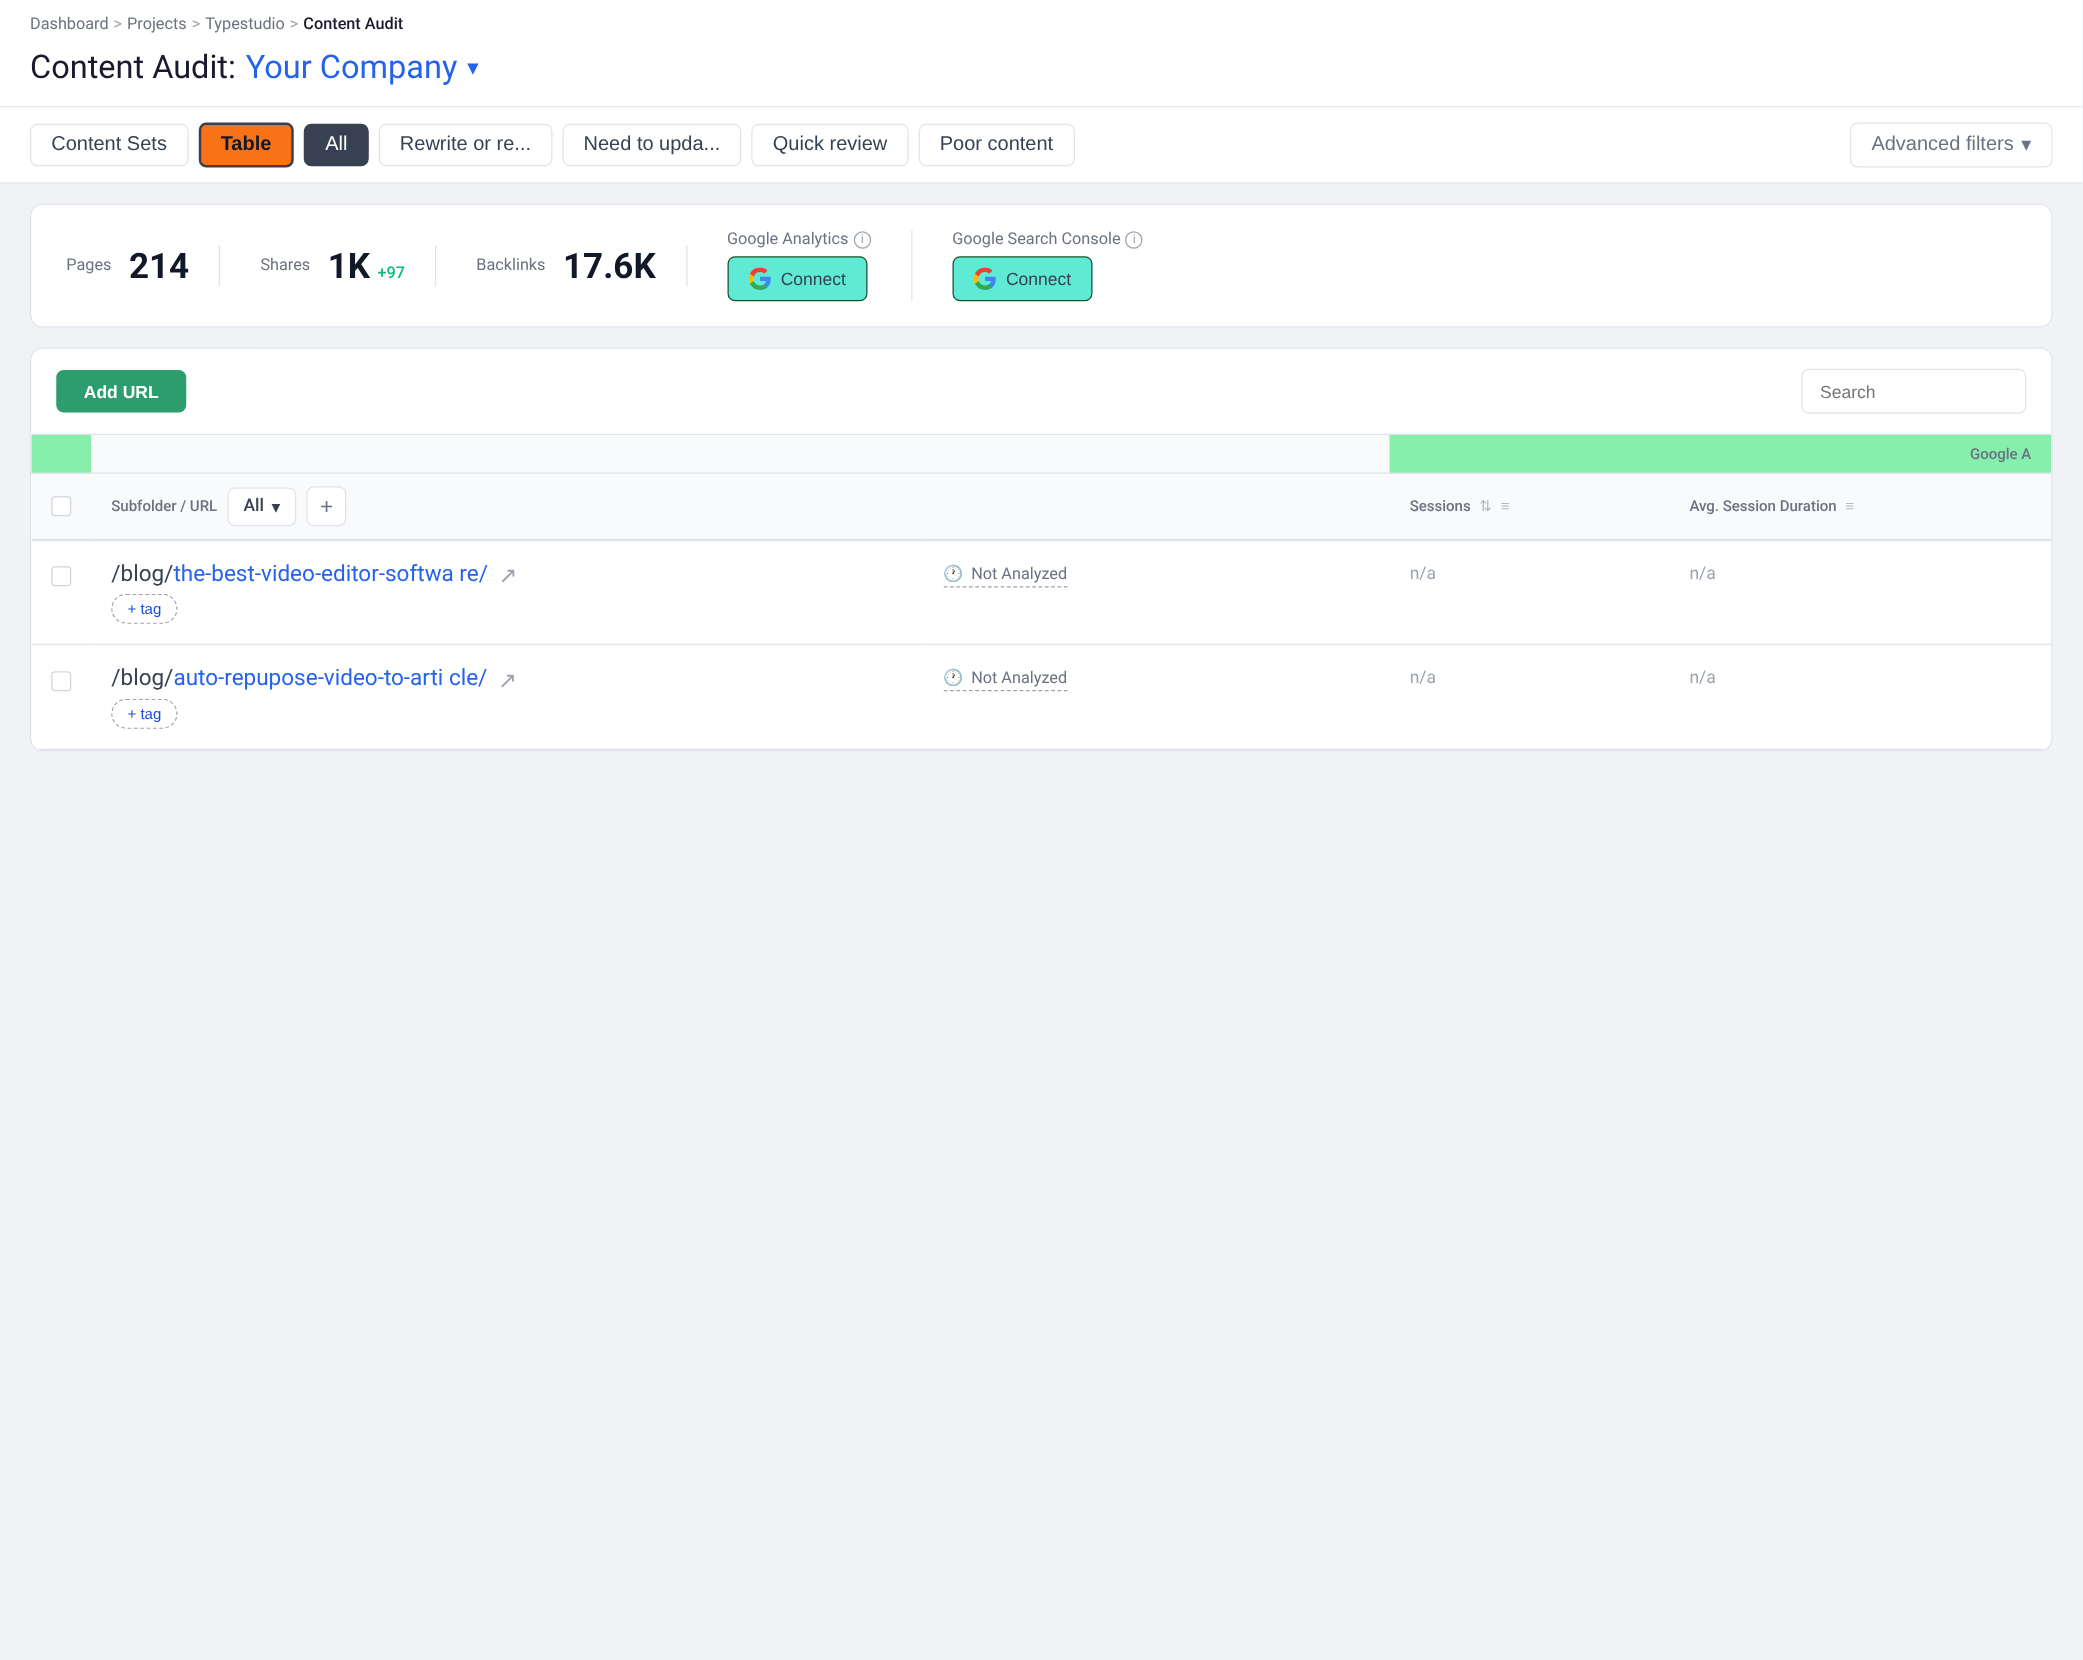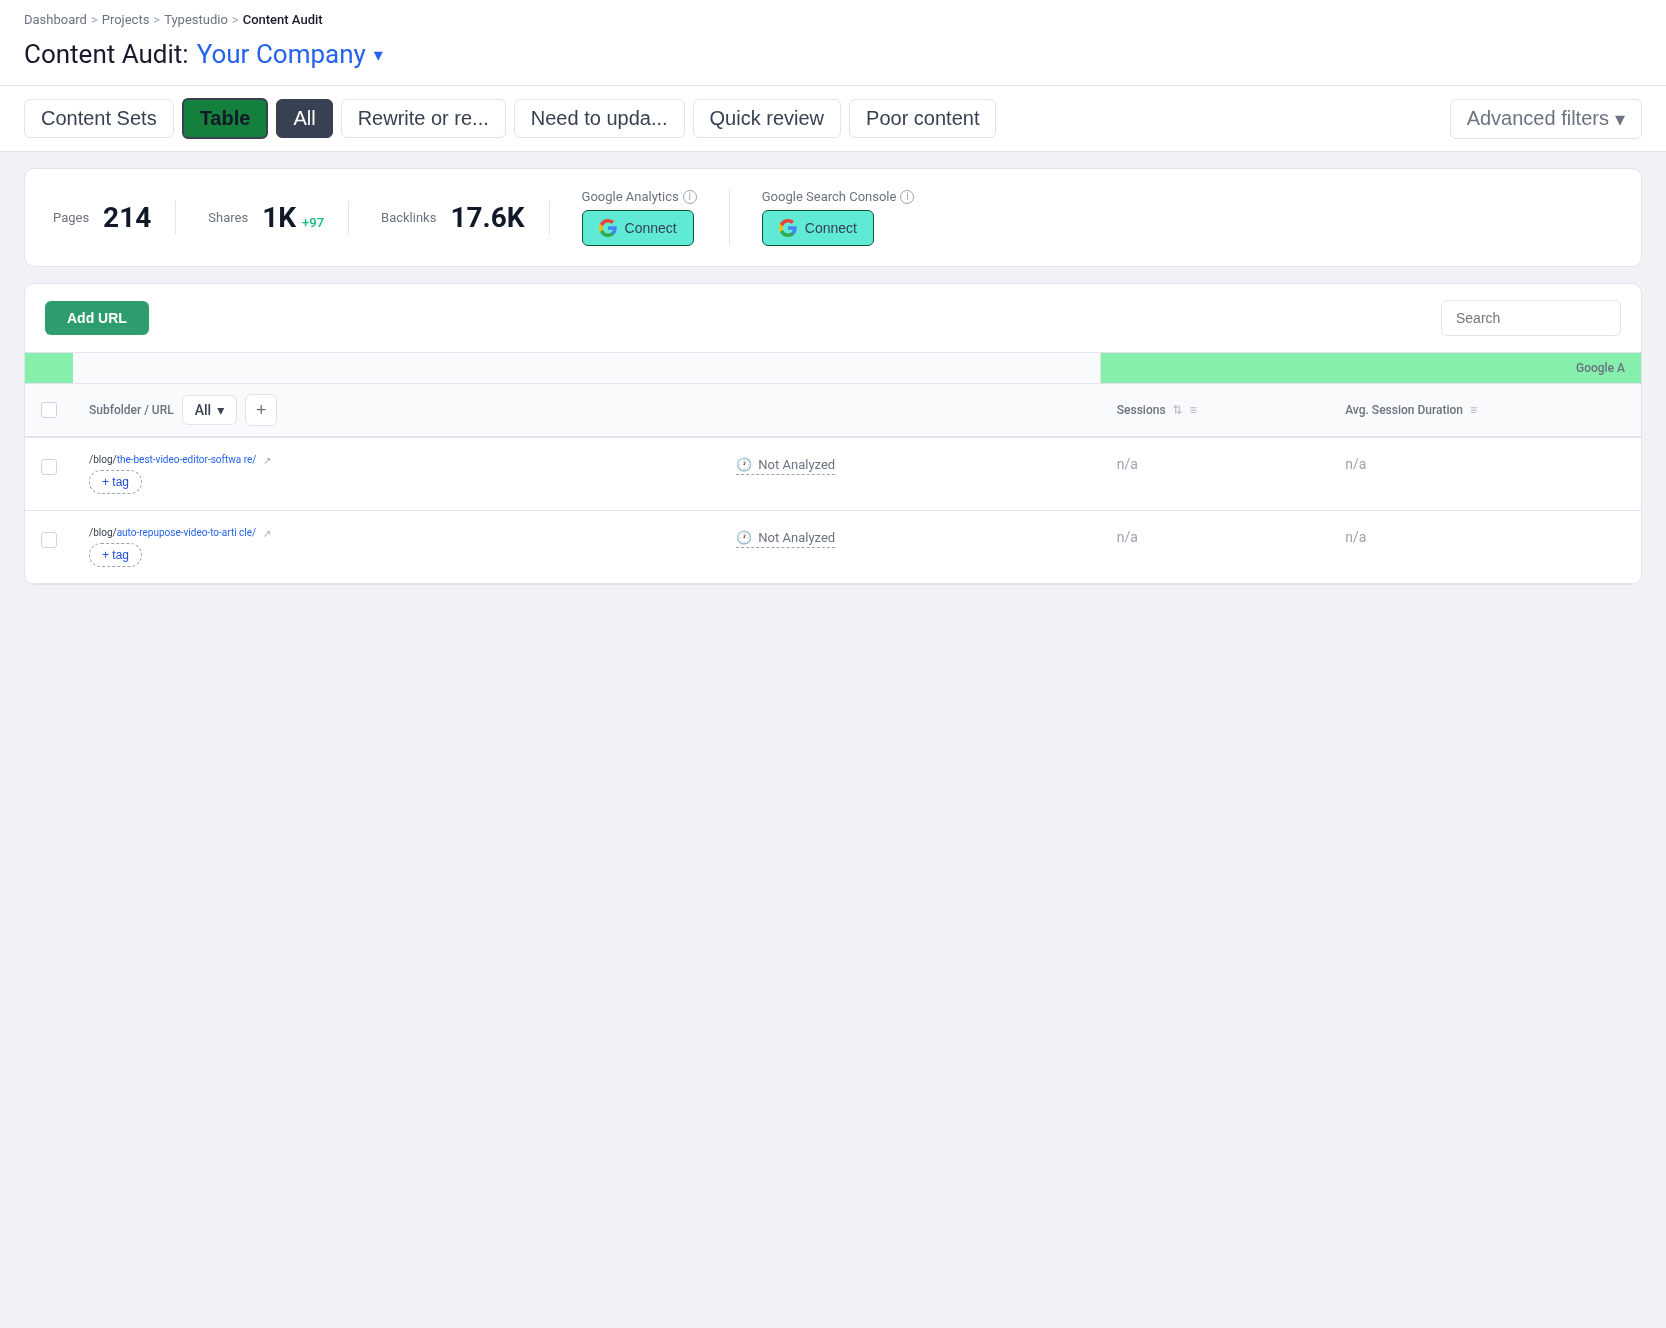--- a/index.html
+++ b/index.html
@@ -64,28 +64,28 @@
       padding-top: 12px;
       padding-bottom: 12px;
     }
 
     .nav-tab {
       padding: 7px 16px;
       border-radius: 6px;
       border: 1px solid #e0e4ea;
       background: #fff;
       cursor: pointer;
-      font-size: 20px;
+      font-size: 16px;
       color: #374151;
       white-space: nowrap;
       transition: background 0.15s;
     }
 
     .nav-tab.active {
-      background: #15803d;
+      background: #f97316;
       border: 2px solid #374151;
       font-weight: 600;
       color: #111827;
     }
 
     .nav-tab.pill-active {
       background: #374151;
       color: #fff;
       border-color: #374151;
     }
@@ -350,21 +350,21 @@
       background: #fff;
       display: inline-block;
       vertical-align: middle;
     }
 
     .url-cell {
       min-width: 340px;
     }
 
     .url-path {
-      font-size: 10px;
+      font-size: 18px;
       color: #374151;
     }
 
     .url-path-link {
       color: #2563eb;
       text-decoration: none;
     }
 
     .external-link-icon {
       display: inline-flex;

